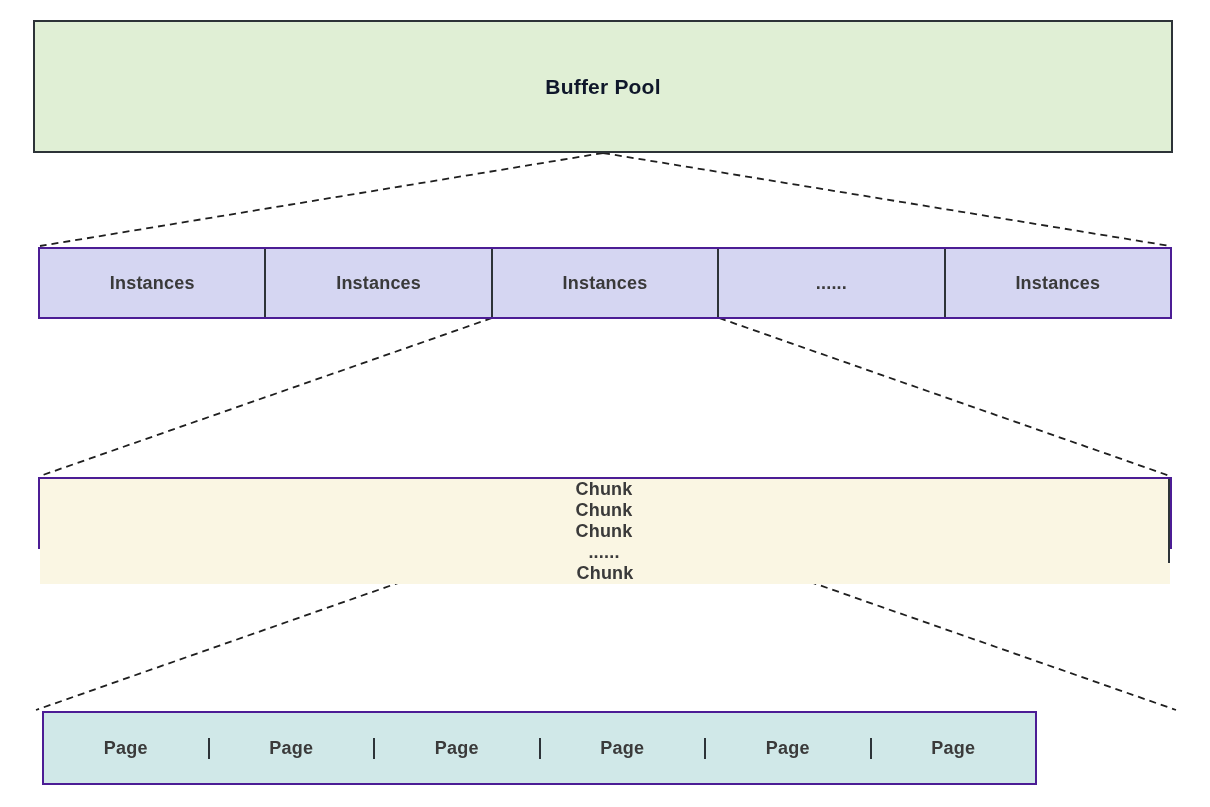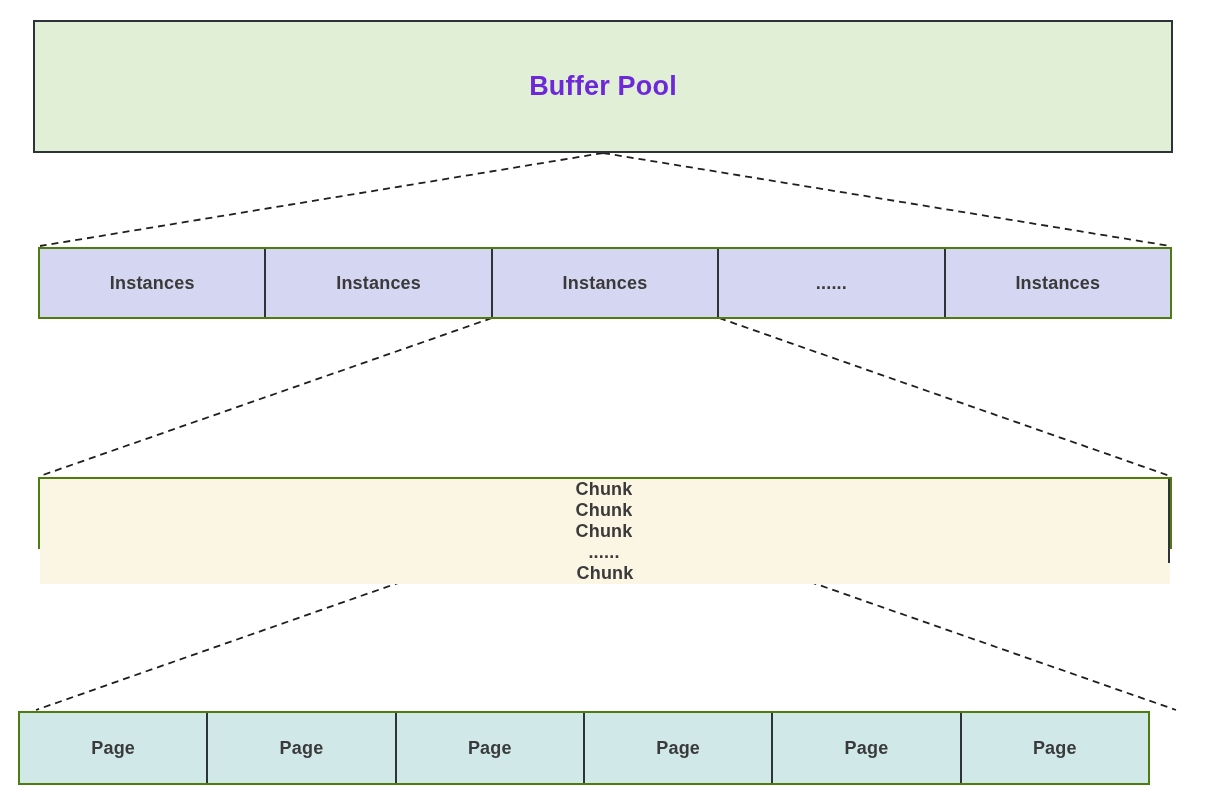--- a/index.html
+++ b/index.html
@@ -26,49 +26,49 @@
     position: absolute;
     box-sizing: border-box;
     border: 2px solid #2d3338;
     background: #e0efd5;
     display: flex;
     align-items: center;
     justify-content: center;
     z-index: 1;
   }
   .box-root .lbl {
-    font-size: 27px;
+    font-size: 21px;
     font-weight: bold;
-    color: #6d28d9;
+    color: #0f172a;
     letter-spacing: 0.2px;
   }
   .row {
     position: absolute;
     box-sizing: border-box;
-    border: 2px solid #4d7c0f;
+    border: 2px solid #4c1d95;
     display: flex;
     z-index: 1;
   }
   .cell {
     flex: 1 1 0;
     display: flex;
     align-items: center;
     justify-content: center;
     border-right: 2px solid #2d3338;
     font-size: 18px;
     font-weight: bold;
     color: #3a3a3a;
     letter-spacing: 0.2px;
   }
   .cell:last-child { border-right: none; }
   .row-instances { left: 38px; top: 247px; width: 1134px; height: 72px; background: #d5d6f2; }
   .row-instances .cell { background: #d5d6f2; }
   .row-chunk { left: 38px; top: 477px; width: 1134px; height: 72px; background: #faf6e3; flex-direction: column; }
   .row-chunk .cell { background: #faf6e3; }
-  .row-page { left: 18px; top: 711px; width: 1132px; height: 74px; background: #d0e8e8; }
+  .row-page { left: 42px; top: 711px; width: 995px; height: 74px; background: #d0e8e8; align-items: center; }
   .row-page .cell { background: #d0e8e8; }
   .box-bufferpool { left: 33px; top: 20px; width: 1140px; height: 133px; }
 </style>
 </head>
 <body>
 
 <div class="canvas">
 
   <svg class="connectors" viewBox="0 0 1210 807" xmlns="http://www.w3.org/2000/svg">
 

